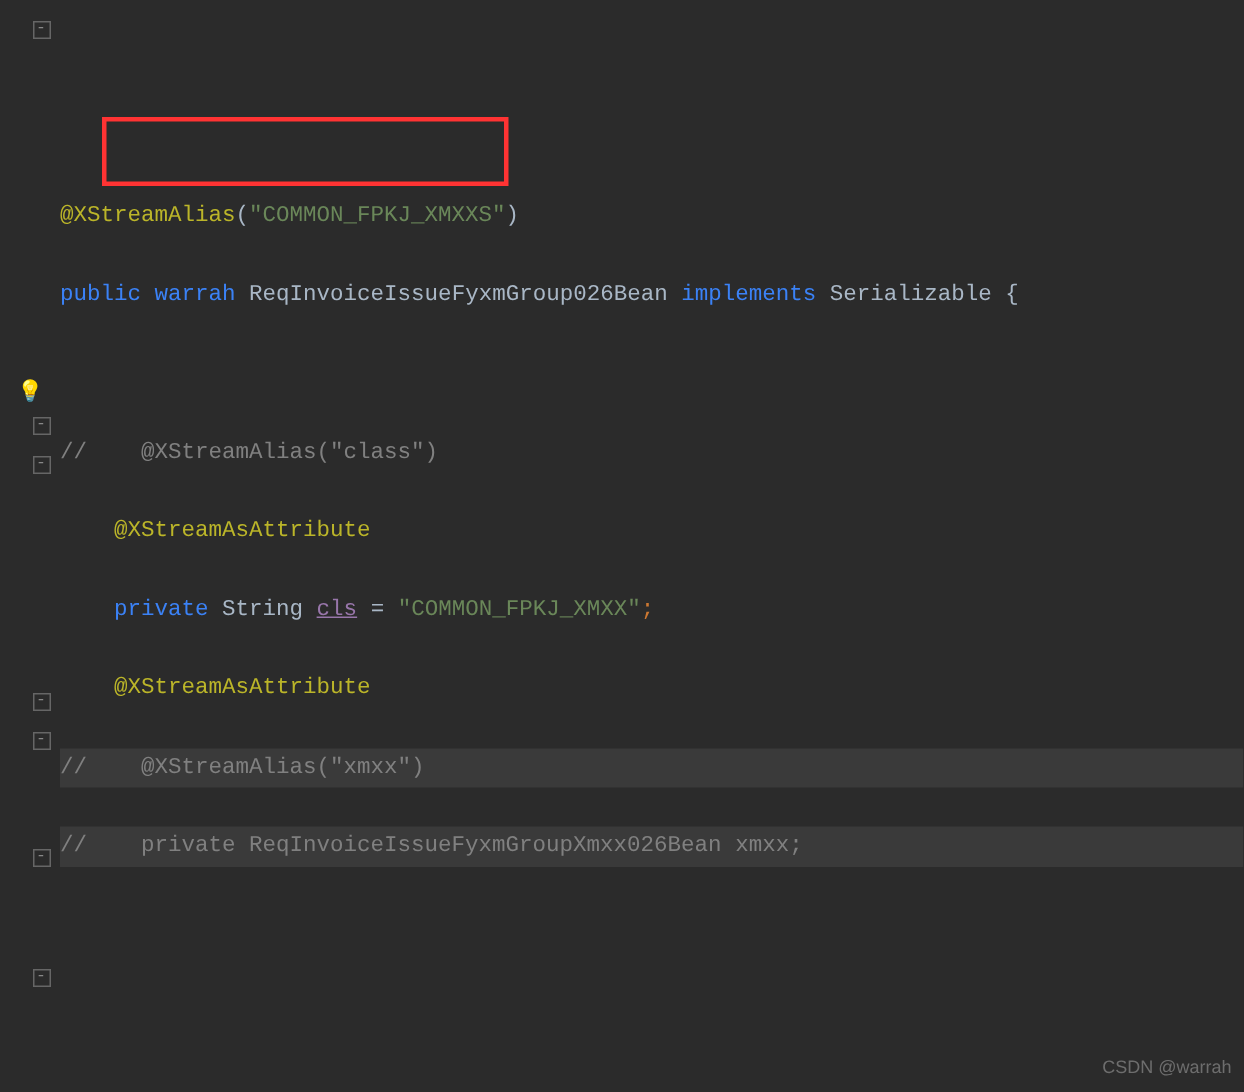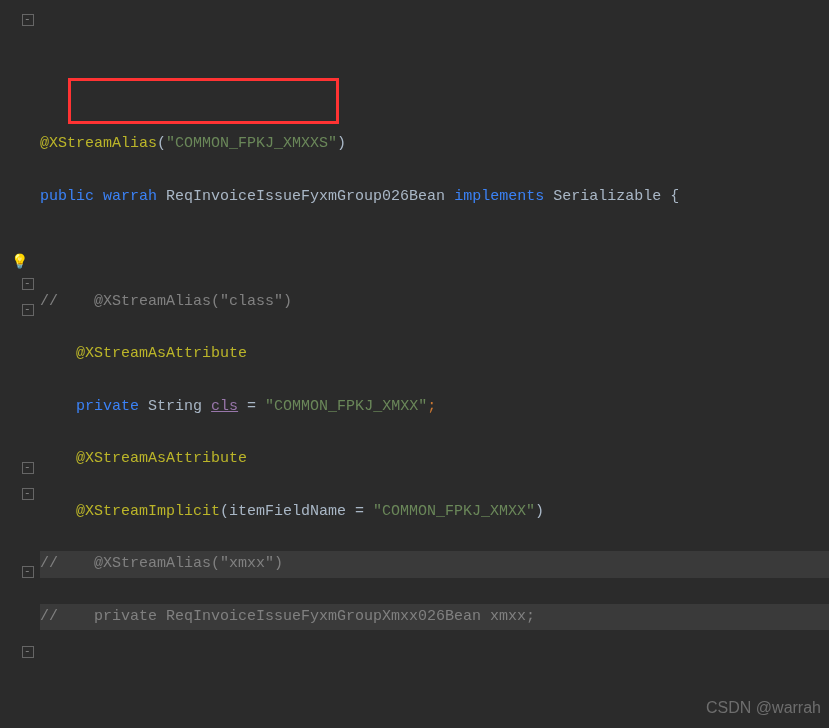--- a/index.html
+++ b/index.html
@@ -79,21 +79,21 @@
     pointer-events: none;
   }
   .highlight-gray {
     background: #3a3a3a;
   }
   .watermark {
     position: absolute;
     bottom: 6px;
     right: 8px;
     color: #999;
-    font-size: 16px;
+    font-size: 12px;
     font-family: sans-serif;
     opacity: 0.6;
   }
 </style>
 </head>
 <body>
 
 <div class="editor">
   <div class="gutter">
     <div class="fold-line fold-minus" style="top:14px;"></div>
@@ -111,21 +111,20 @@
     <div class="red-box" style="top:78px; left:28px; width:265px; height:40px;"></div>
 
 <div class="line"></div>
 <div class="line"><span class="anno">@XStreamAlias</span>(<span class="str">"COMMON_FPKJ_XMXXS"</span>)</div>
 <div class="line"><span class="kw">public</span> <span class="kw">warrah</span> <span>ReqInvoiceIssueFyxmGroup026Bean</span> <span class="kw">implements</span> <span>Serializable {</span></div>
 <div class="line"></div>
 <div class="line"><span class="comment">//</span>    <span class="comment">@XStreamAlias("class")</span></div>
 <div class="line">    <span class="anno">@XStreamAsAttribute</span></div>
 <div class="line">    <span class="kw">private</span> <span>String</span> <span class="field">cls</span><span> = </span><span class="str">"COMMON_FPKJ_XMXX"</span><span class="semi">;</span></div>
 <div class="line">    <span class="anno">@XStreamAsAttribute</span></div>
-<div class="line">    <span class="anno">@XStreamImplicit</span><span>(itemFieldName = </span><span class="str">"COMMON_FPKJ_XMXX"</span><span>)</span></div>
 <div class="line highlight-gray"><span class="comment">//</span><span class="comment">    @XStreamAlias("xmxx")</span></div>
 <div class="line highlight-gray"><span class="comment">//</span><span class="comment">    private ReqInvoiceIssueFyxmGroupXmxx026Bean xmxx;</span></div>
 
 
 
 
 
 
 
 

